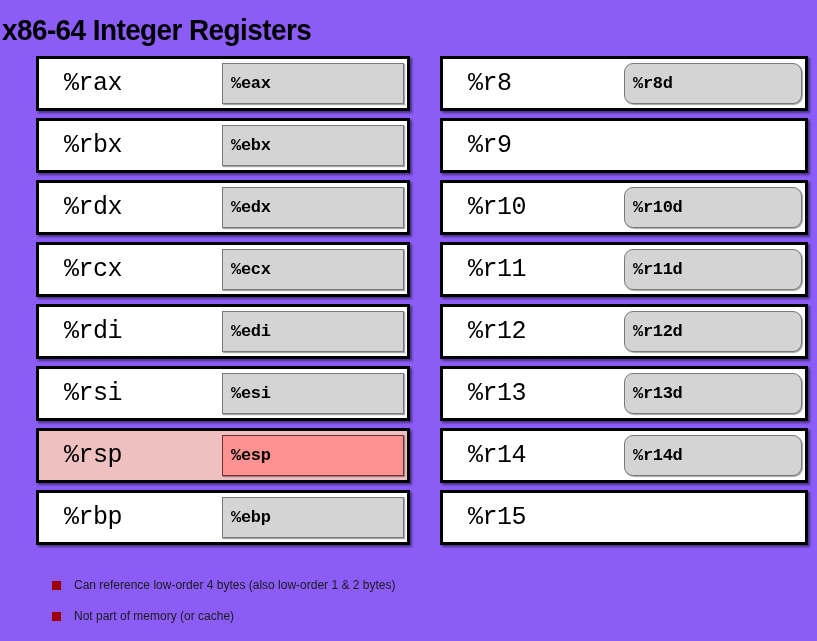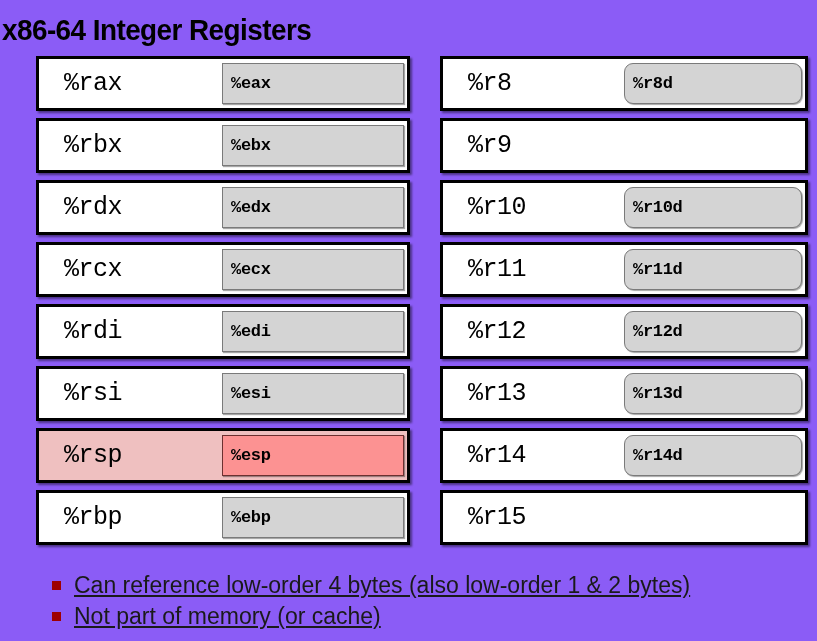--- a/index.html
+++ b/index.html
@@ -130,25 +130,24 @@
   #notes {
     position: absolute;
     left: 50px;
     top: 570px;
     width: 740px;
   }
   .note-item {
     position: relative;
     padding-left: 24px;
     font-family: "Liberation Sans", sans-serif;
-    font-size: 23px;
+    font-size: 12px;
     line-height: 31px;
     color: #1a1a1a;
     white-space: nowrap;
-    text-decoration: underline;
   }
   .note-bullet {
     position: absolute;
     left: 2px;
     top: 11px;
     width: 9px;
     height: 9px;
     background: #9e0000;
   }
 </style>

